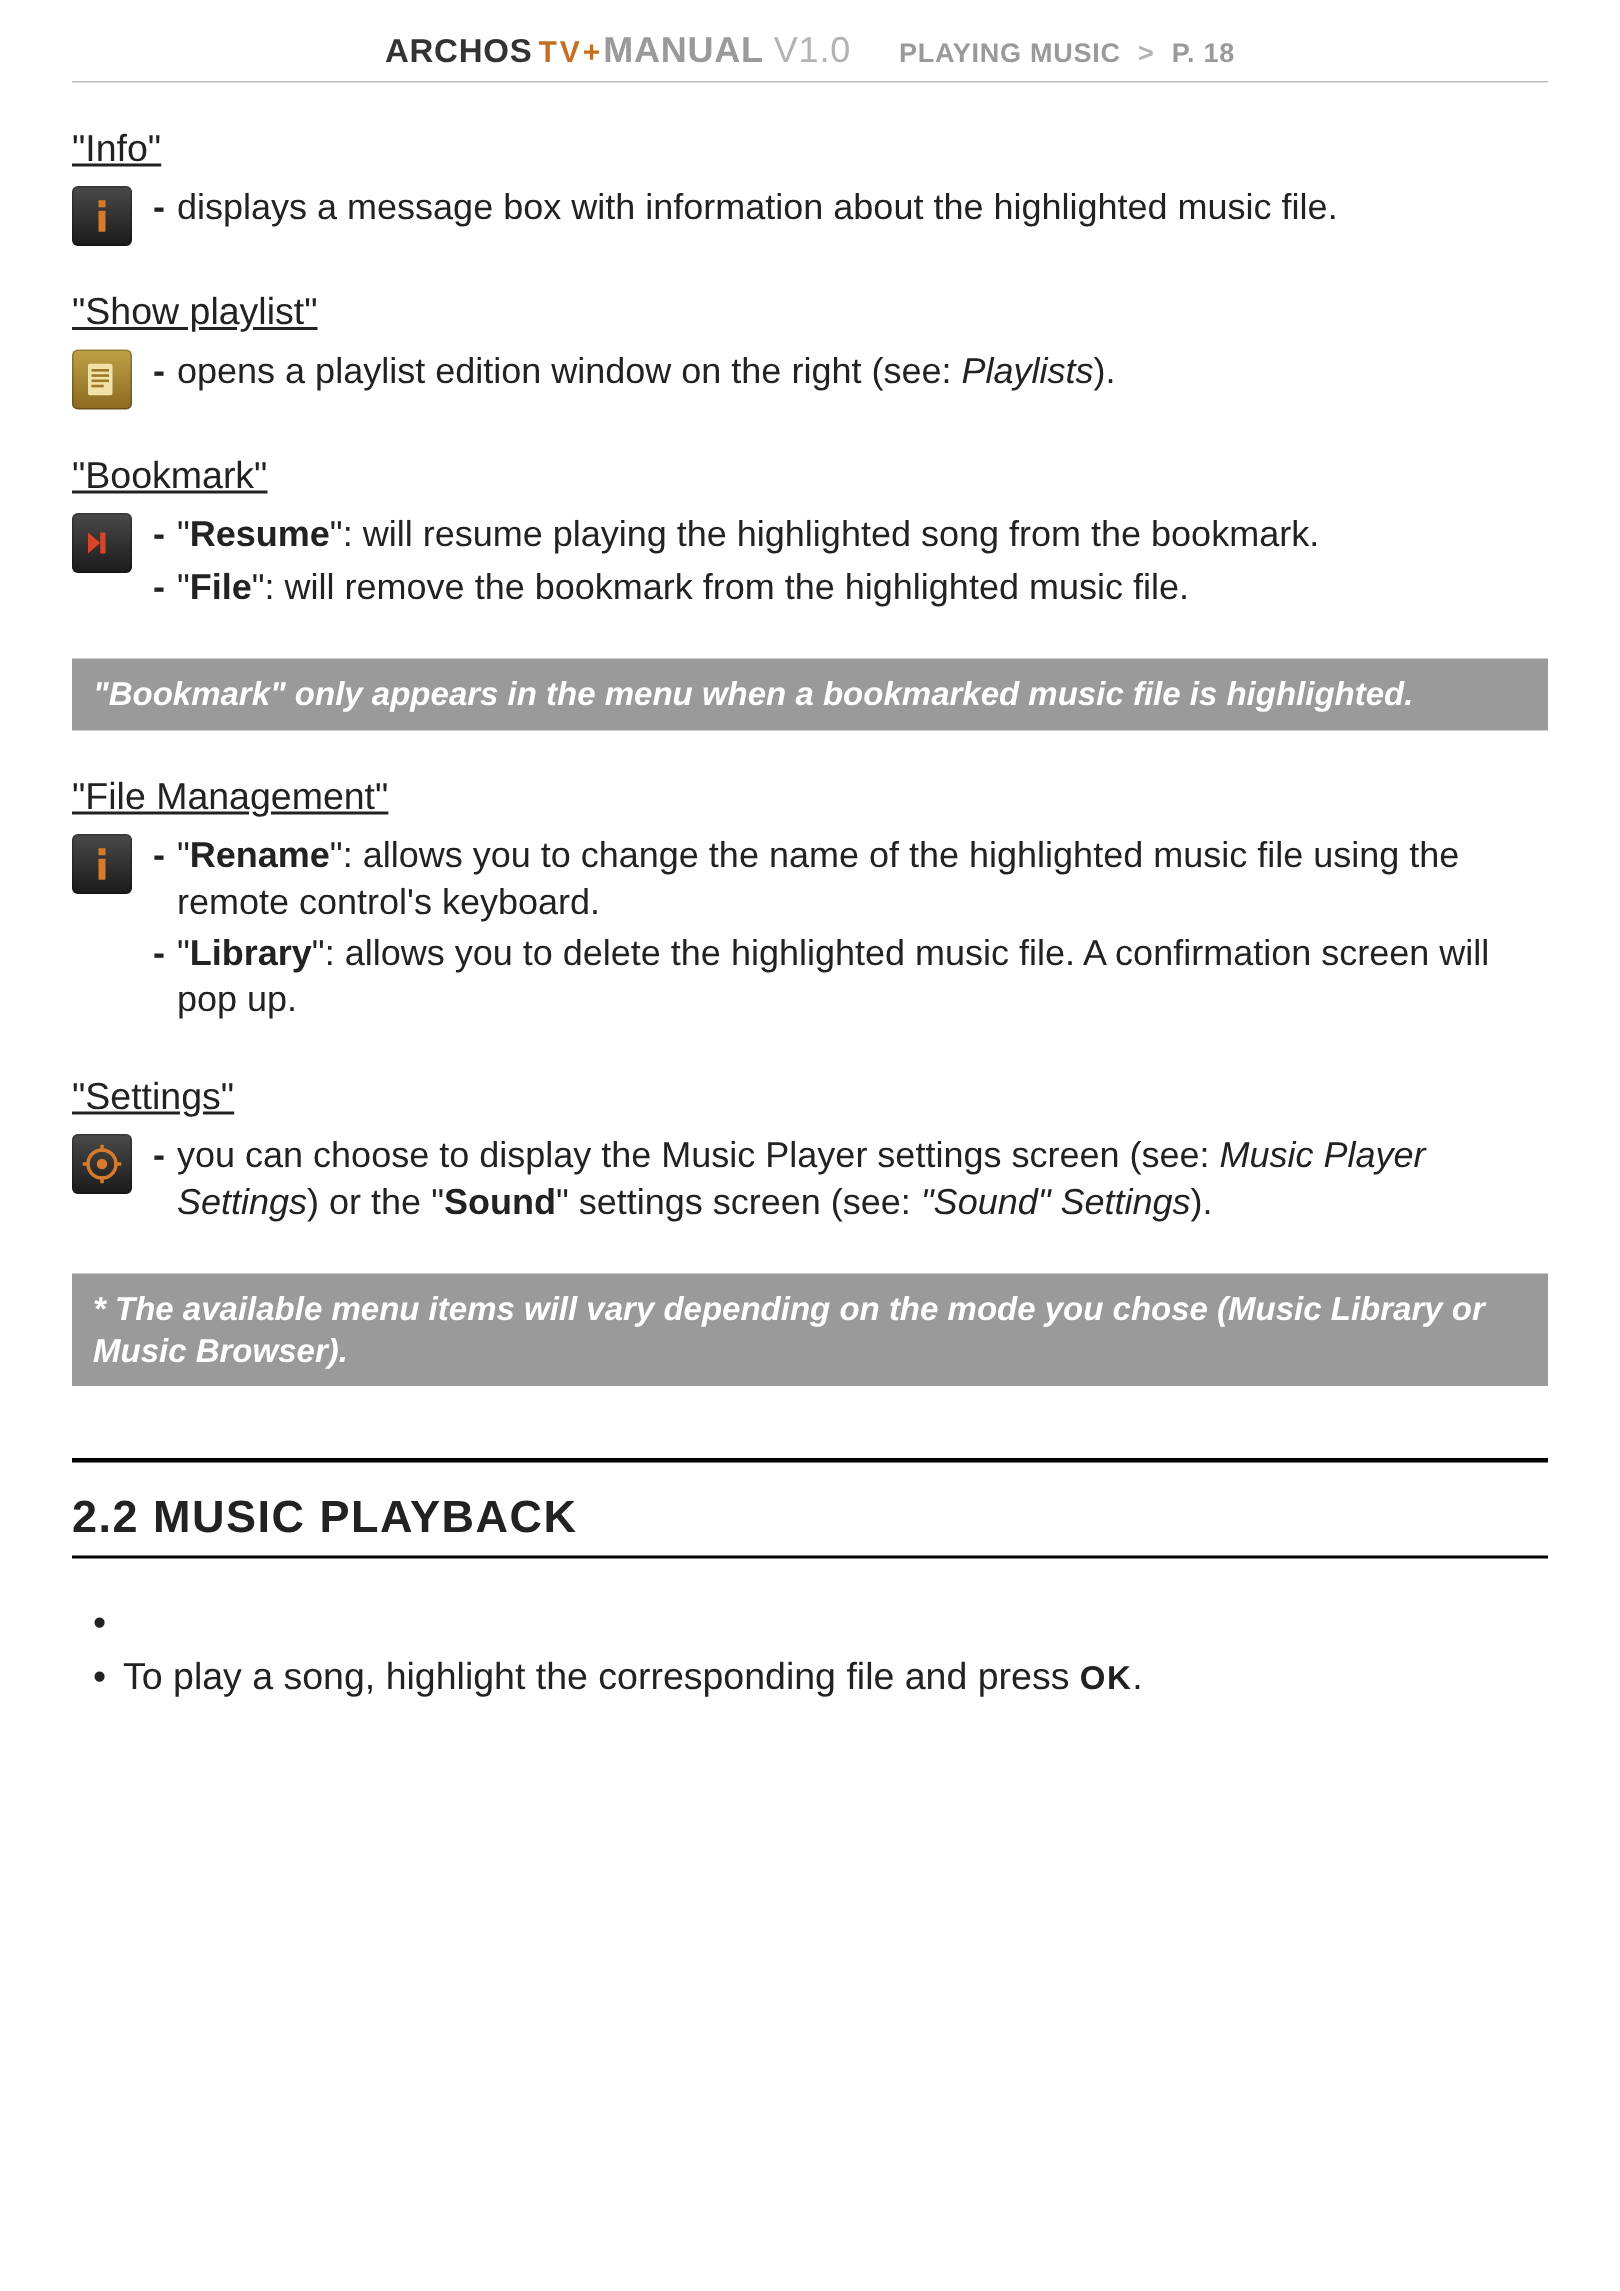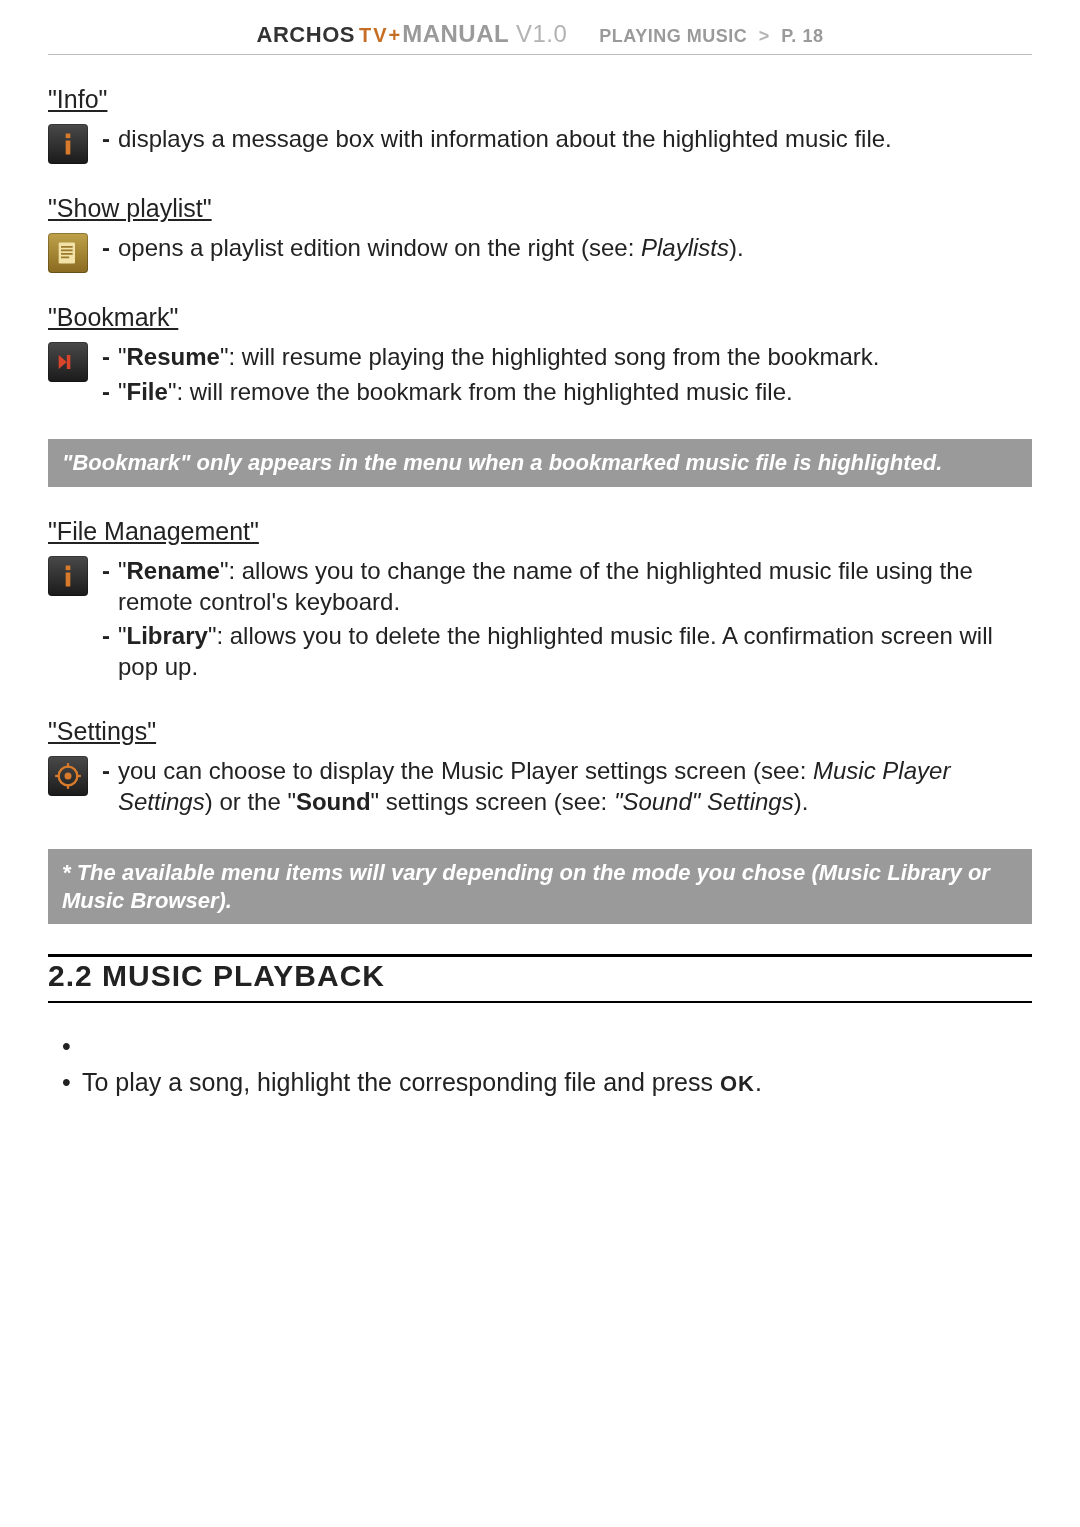--- a/index.html
+++ b/index.html
@@ -97,22 +97,22 @@
     font-style: italic;
     font-weight: 700;
     font-family: Arial, sans-serif;
     font-size: 22px;
     padding: 10px 14px;
     margin-top: 28px;
     line-height: 1.25;
   }
   .chapter-rule {
     border-top: 3px solid #000;
-    margin-top: 30px;
-    padding-top: 2px;
+    margin-top: 48px;
+    padding-top: 20px;
     border-bottom: 2px solid #000;
     padding-bottom: 8px;
   }
   .chapter-title {
     font-family: "Arial Black", Arial, sans-serif;
     font-weight: 900;
     font-size: 30px;
     letter-spacing: 1px;
   }
   .body-list {

